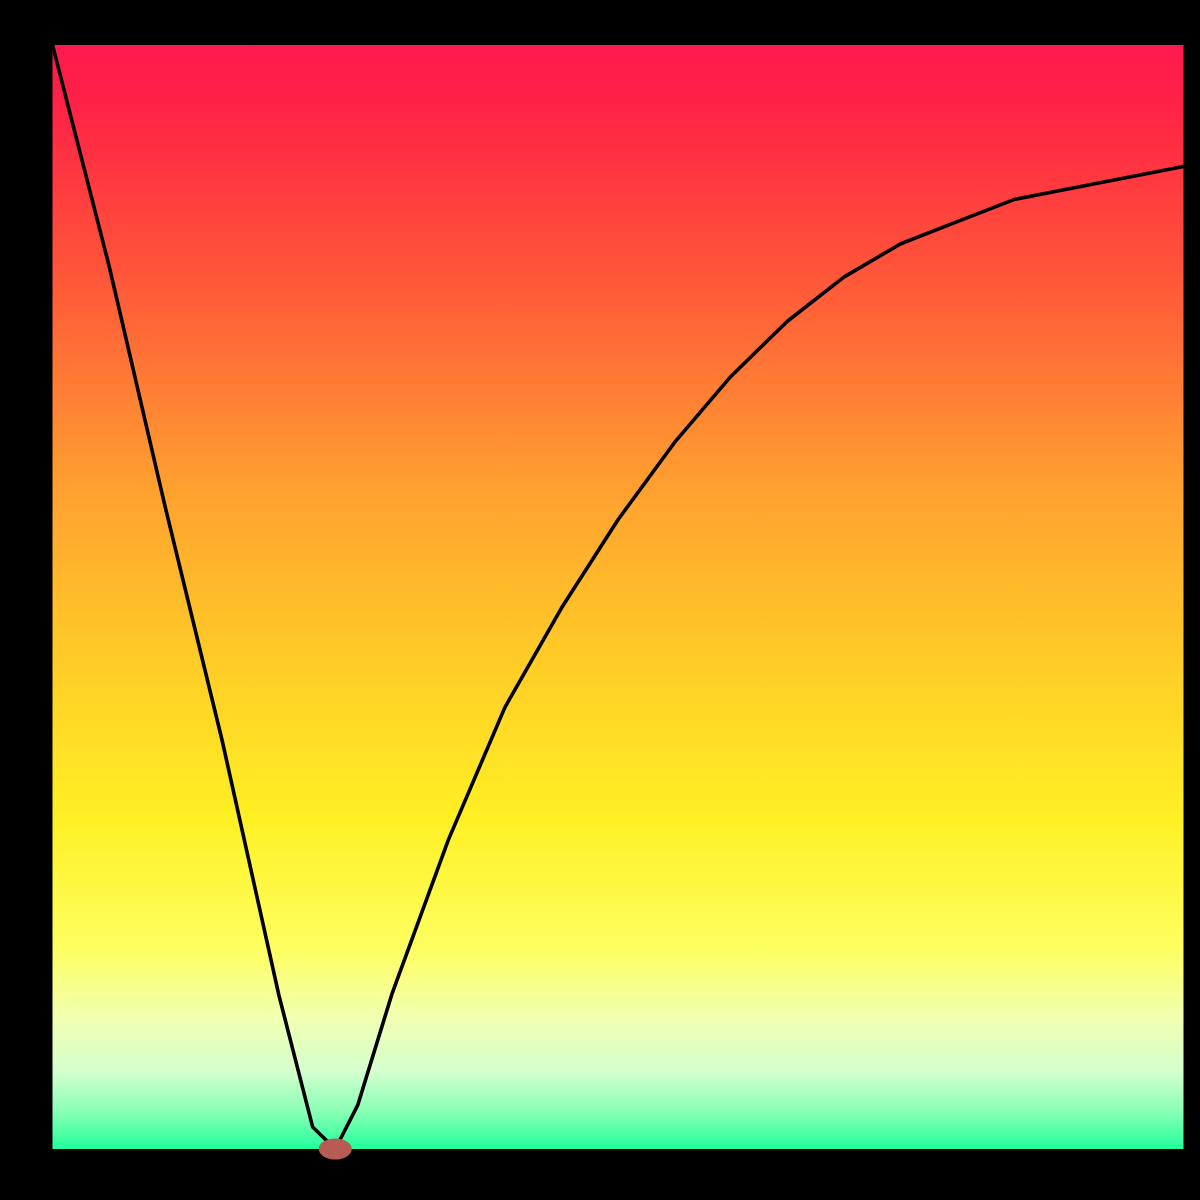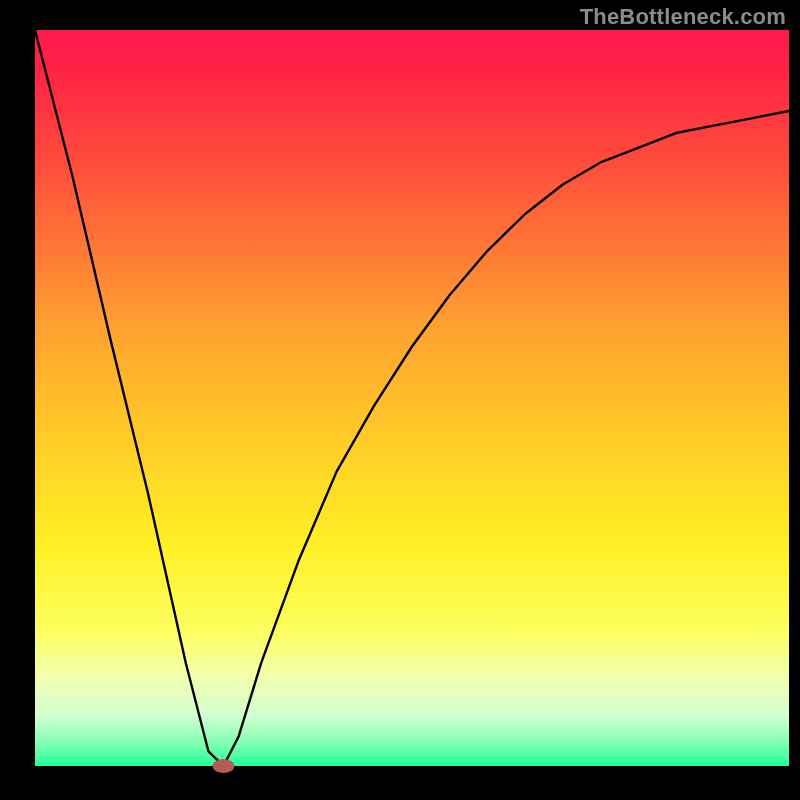--- a/index.html
+++ b/index.html
@@ -32,21 +32,20 @@
     top: 0;
     left: 0;
     width: 800px;
     height: 800px;
   }
 </style>
 </head>
 <body>
 
 <div class="frame">
-  <div class="watermark">TheBottleneck.com</div>
   <svg class="chart" viewBox="0 0 800 800" preserveAspectRatio="none">
     <defs>
       <linearGradient id="bg-grad" x1="0" y1="0" x2="0" y2="1">
           <stop offset="0%" stop-color="#ff1a4f"></stop>
           <stop offset="5%" stop-color="#ff2146"></stop>
           <stop offset="20%" stop-color="#ff533a"></stop>
           <stop offset="40%" stop-color="#ffa030"></stop>
           <stop offset="55.00000000000001%" stop-color="#ffca27"></stop>
           <stop offset="70%" stop-color="#fff024"></stop>
           <stop offset="82%" stop-color="#fdff62"></stop>

